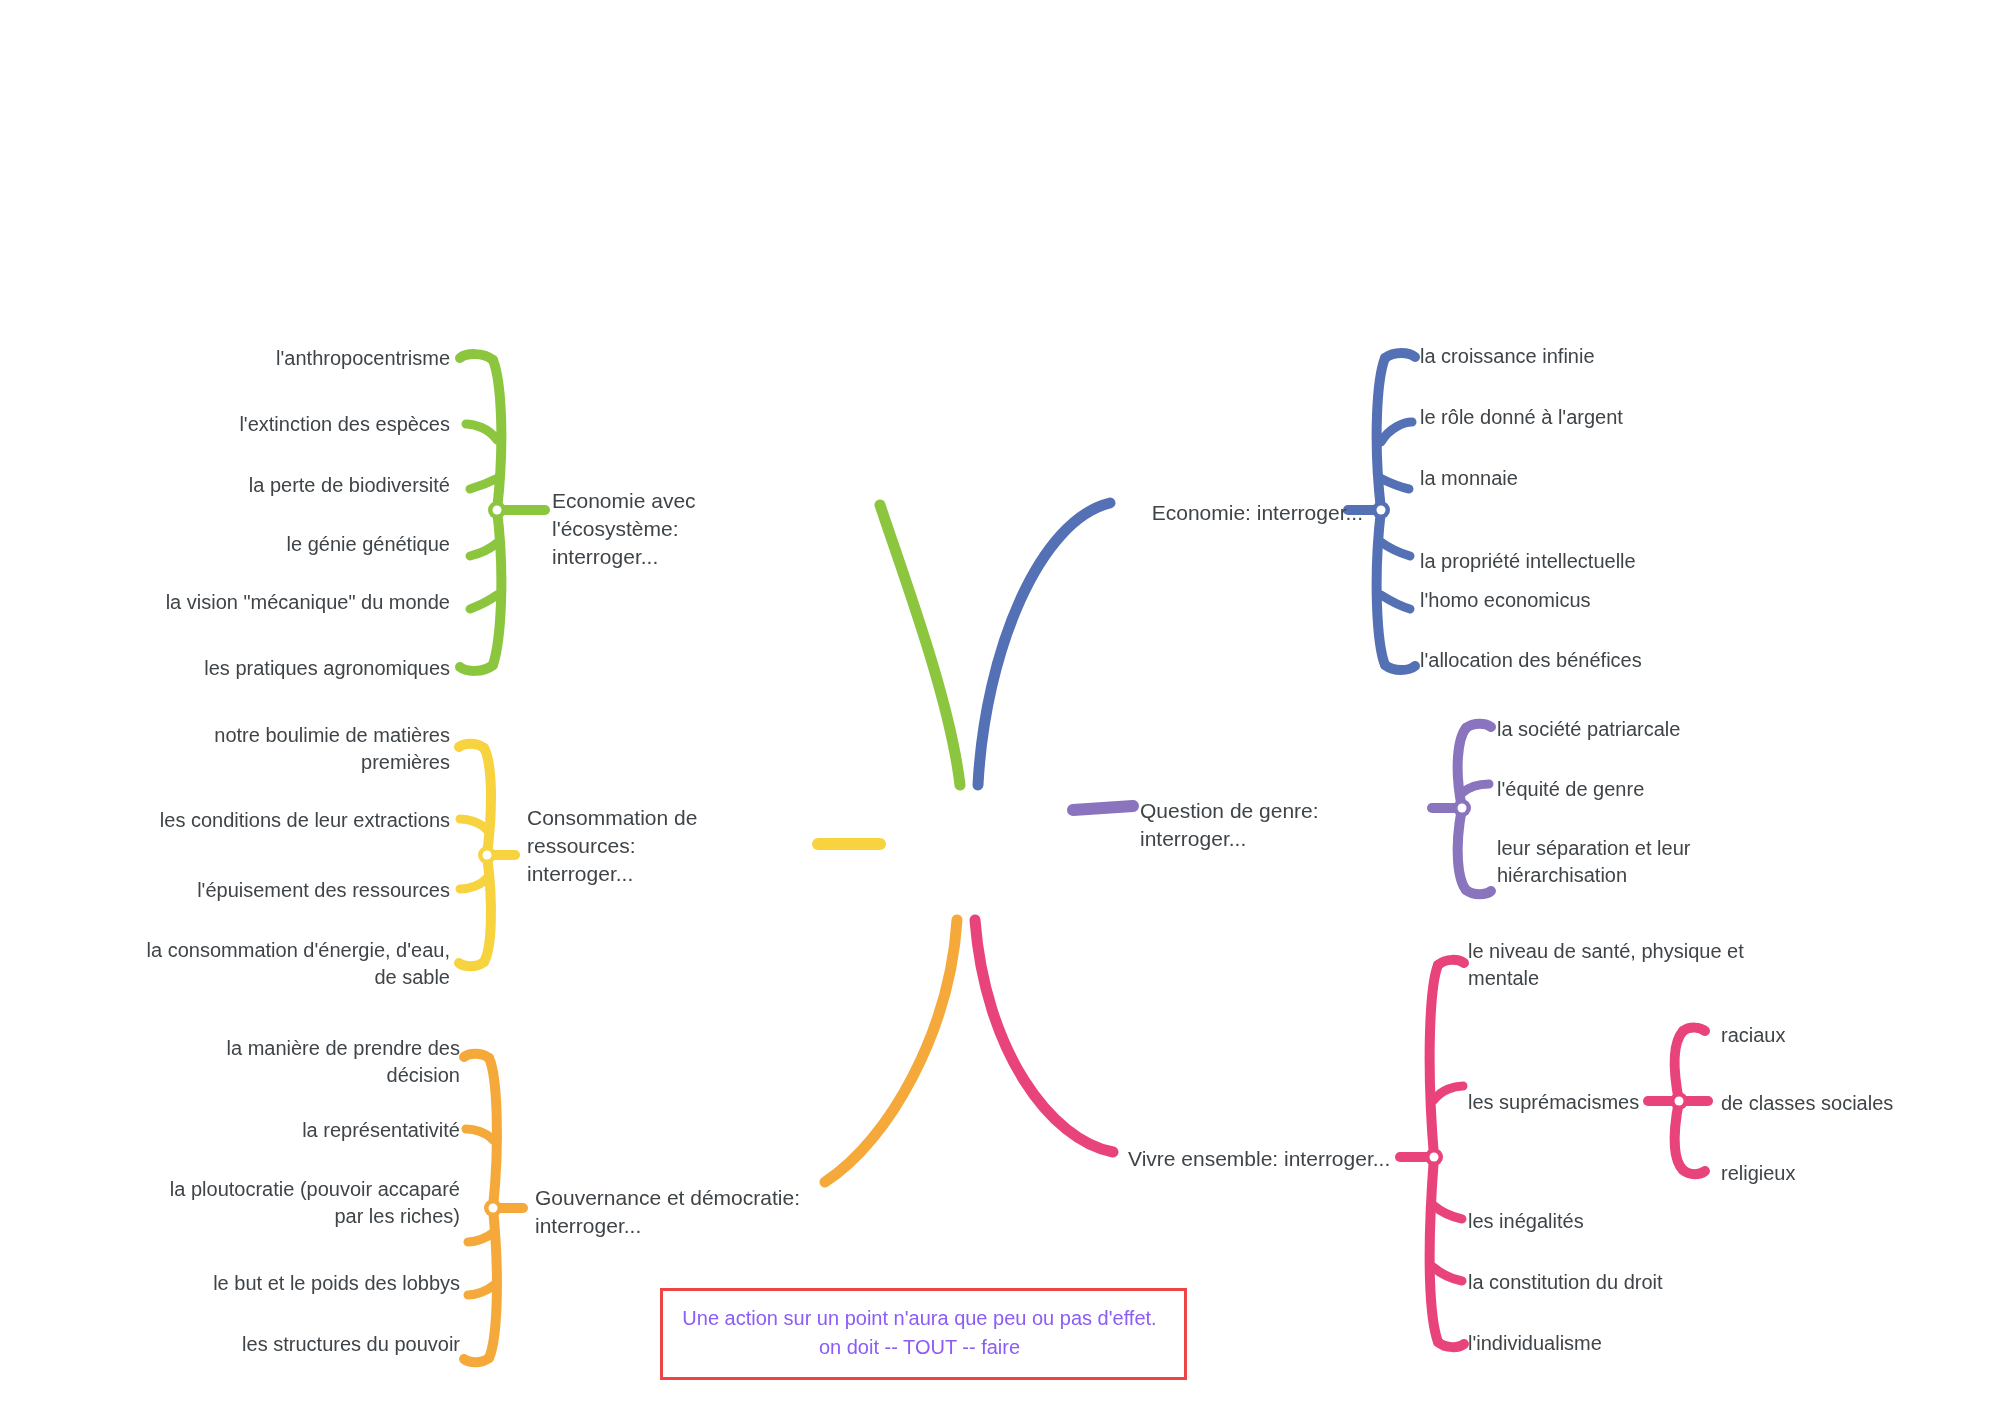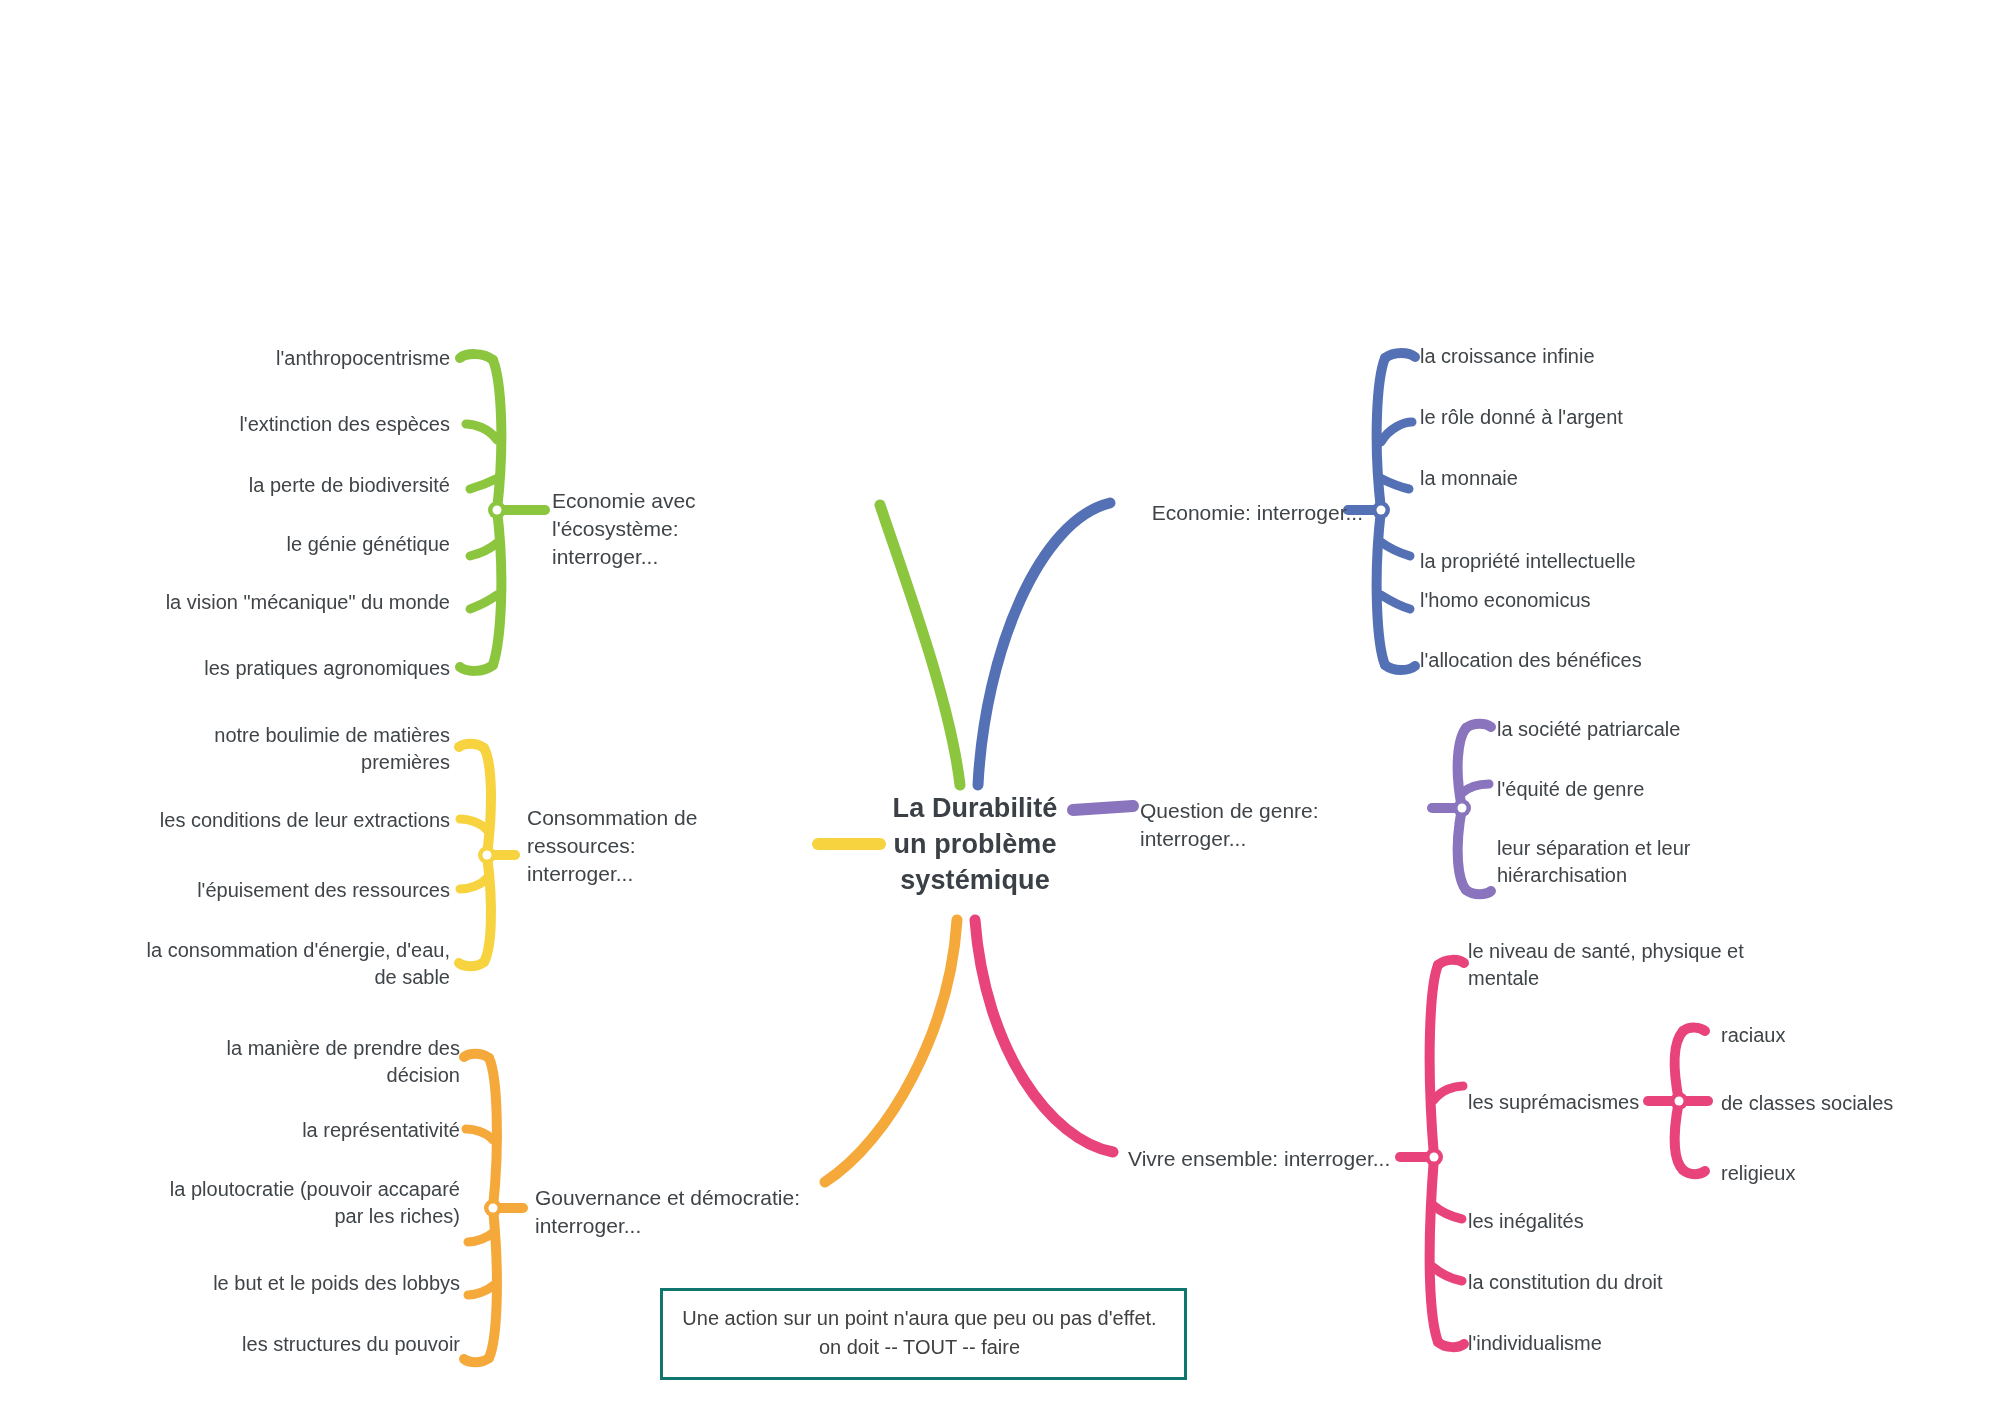--- a/index.html
+++ b/index.html
@@ -53,26 +53,26 @@
   }
   .leaf.left-align {
     text-align: left;
   }
   .subleaf {
     font-size: 20px;
     color: #3f4448;
   }
   .note-box {
     position: absolute;
-    border: 3px solid #0f766e;
+    border: 3px solid #ef4444;
     background: #ffffff;
     padding: 13px 18px 15px 10px;
     text-align: center;
     font-size: 20px;
-    color: #404040;
+    color: #8b5cf6;
     line-height: 1.45;
     box-sizing: border-box;
   }
 </style>
 </head>
 <body>
 
 <div id="canvas">
 
   <svg id="wires" viewBox="0 0 2000 1414" xmlns="http://www.w3.org/2000/svg">
@@ -171,23 +171,20 @@
       <path d="M 1679 1101 C 1671 1142 1675 1162 1683 1170" stroke="#E8437B" stroke-width="10" fill="none" stroke-linecap="round"></path>
       <path d="M 1683 1031 C 1690 1026 1700 1027 1705 1031" stroke="#E8437B" stroke-width="10" fill="none" stroke-linecap="round"></path>
       <path d="M 1683 1170 C 1690 1176 1700 1175 1705 1171" stroke="#E8437B" stroke-width="10" fill="none" stroke-linecap="round"></path>
       <path d="M 1682 1101 L 1708 1101" stroke="#E8437B" stroke-width="10" fill="none" stroke-linecap="round"></path>
       <path d="M 1676 1101 L 1648 1101" stroke="#E8437B" stroke-width="10" fill="none" stroke-linecap="round"></path>
       <circle cx="1679" cy="1101" r="9" fill="#E8437B"></circle>
       <circle cx="1679" cy="1101" r="4.5" fill="#ffffff"></circle>
     </g>
   </svg>
 
-  <div class="node root-title" style="left:860px; top:790px; width:230px;">La Durabilité
-un problème
-systémique</div>
 
   <div class="node branch-label" style="left:552px; top:487px; width:270px;">Economie avec l'écosystème:
 interroger...</div>
 
   <div class="node leaf right-align" style="left:110px; top:345px; width:340px;">l'anthropocentrisme</div>
   <div class="node leaf right-align" style="left:110px; top:411px; width:340px;">l'extinction des espèces</div>
   <div class="node leaf right-align" style="left:110px; top:472px; width:340px;">la perte de biodiversité</div>
   <div class="node leaf right-align" style="left:110px; top:531px; width:340px;">le génie génétique</div>
   <div class="node leaf right-align" style="left:110px; top:589px; width:340px;">la vision "mécanique" du monde</div>
   <div class="node leaf right-align" style="left:110px; top:655px; width:340px;">les pratiques agronomiques</div>

